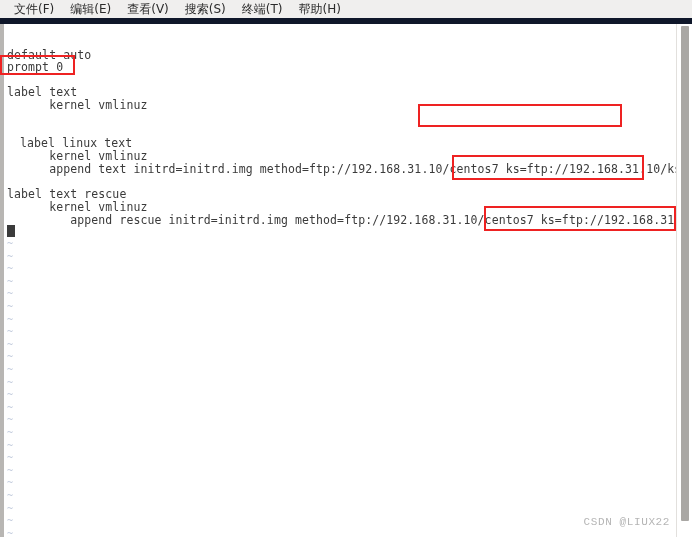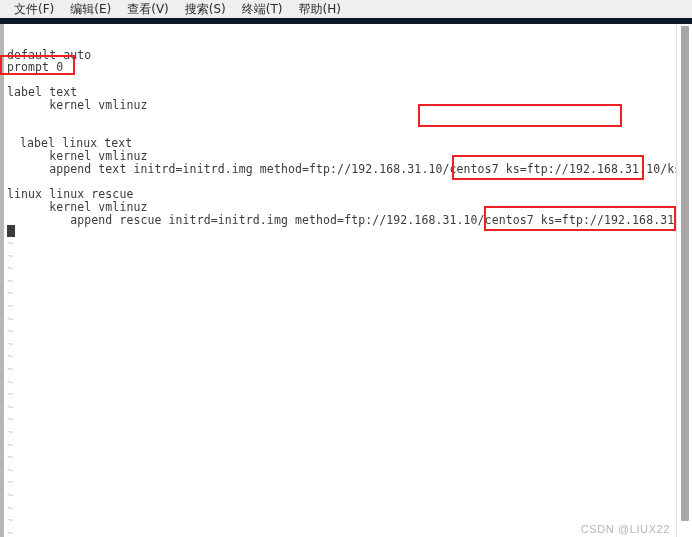--- a/index.html
+++ b/index.html
@@ -117,22 +117,22 @@
     top: 2px;
     width: 8px;
     height: 495px;
     background: #a9a7a4;
     border-radius: 1px;
   }
   
   .watermark {
     position: absolute;
     right: 22px;
-    bottom: 2px;
-    font-family: Liberation Sans, sans-serif;
+    bottom: 9px;
+    font-family: Liberation Mono, monospace;
     font-size: 11px;
     color: #b5b5b5;
     letter-spacing: 0.6px;
     white-space: nowrap;
   }
 </style>
 </head>
 <body>
 
 <div class="window">
@@ -149,21 +149,21 @@
   <div class="term-outer">
     <div class="left-gutter"></div>
     <div class="term" id="term-content">
         <div class="line" style="top: 25px; left: 3px;">default auto</div>
         <div class="line" style="top: 37px; left: 3px;">prompt 0</div>
         <div class="line" style="top: 62px; left: 3px;">label text</div>
         <div class="line" style="top: 75px; left: 3px;">      kernel vmlinuz</div>
         <div class="line" style="top: 113px; left: 16px;">label linux text</div>
         <div class="line" style="top: 126px; left: 3px;">      kernel vmlinuz</div>
         <div class="line" style="top: 139px; left: 3px;">      append text initrd=initrd.img method=ftp://192.168.31.10/centos7 ks=ftp://192.168.31.10/ks.cfg</div>
-        <div class="line" style="top: 164px; left: 3px;">linux linux rescue</div>
+        <div class="line" style="top: 164px; left: 3px;">label text rescue</div>
         <div class="line" style="top: 177px; left: 3px;">      kernel vmlinuz</div>
         <div class="line" style="top: 190px; left: 3px;">         append rescue initrd=initrd.img method=ftp://192.168.31.10/centos7 ks=ftp://192.168.31.10/ks.cfg</div>
         <div class="cursor-block" style="top: 201px;"></div>
         <div class="tilde" style="top: 214px;">~</div>
         <div class="tilde" style="top: 226.6px;">~</div>
         <div class="tilde" style="top: 239.2px;">~</div>
         <div class="tilde" style="top: 251.8px;">~</div>
         <div class="tilde" style="top: 264.4px;">~</div>
         <div class="tilde" style="top: 277px;">~</div>
         <div class="tilde" style="top: 289.6px;">~</div>

